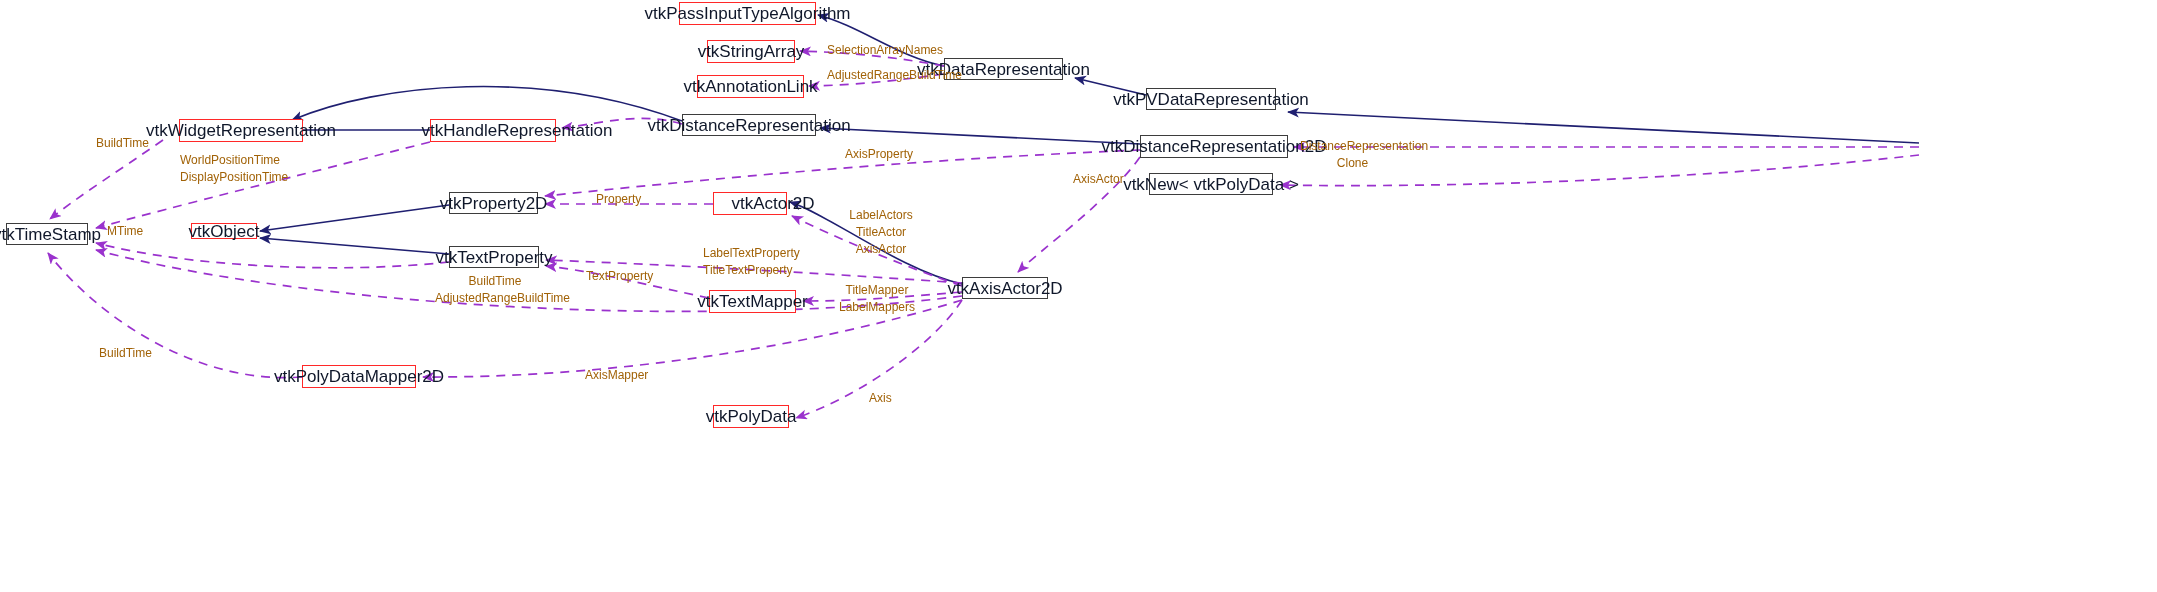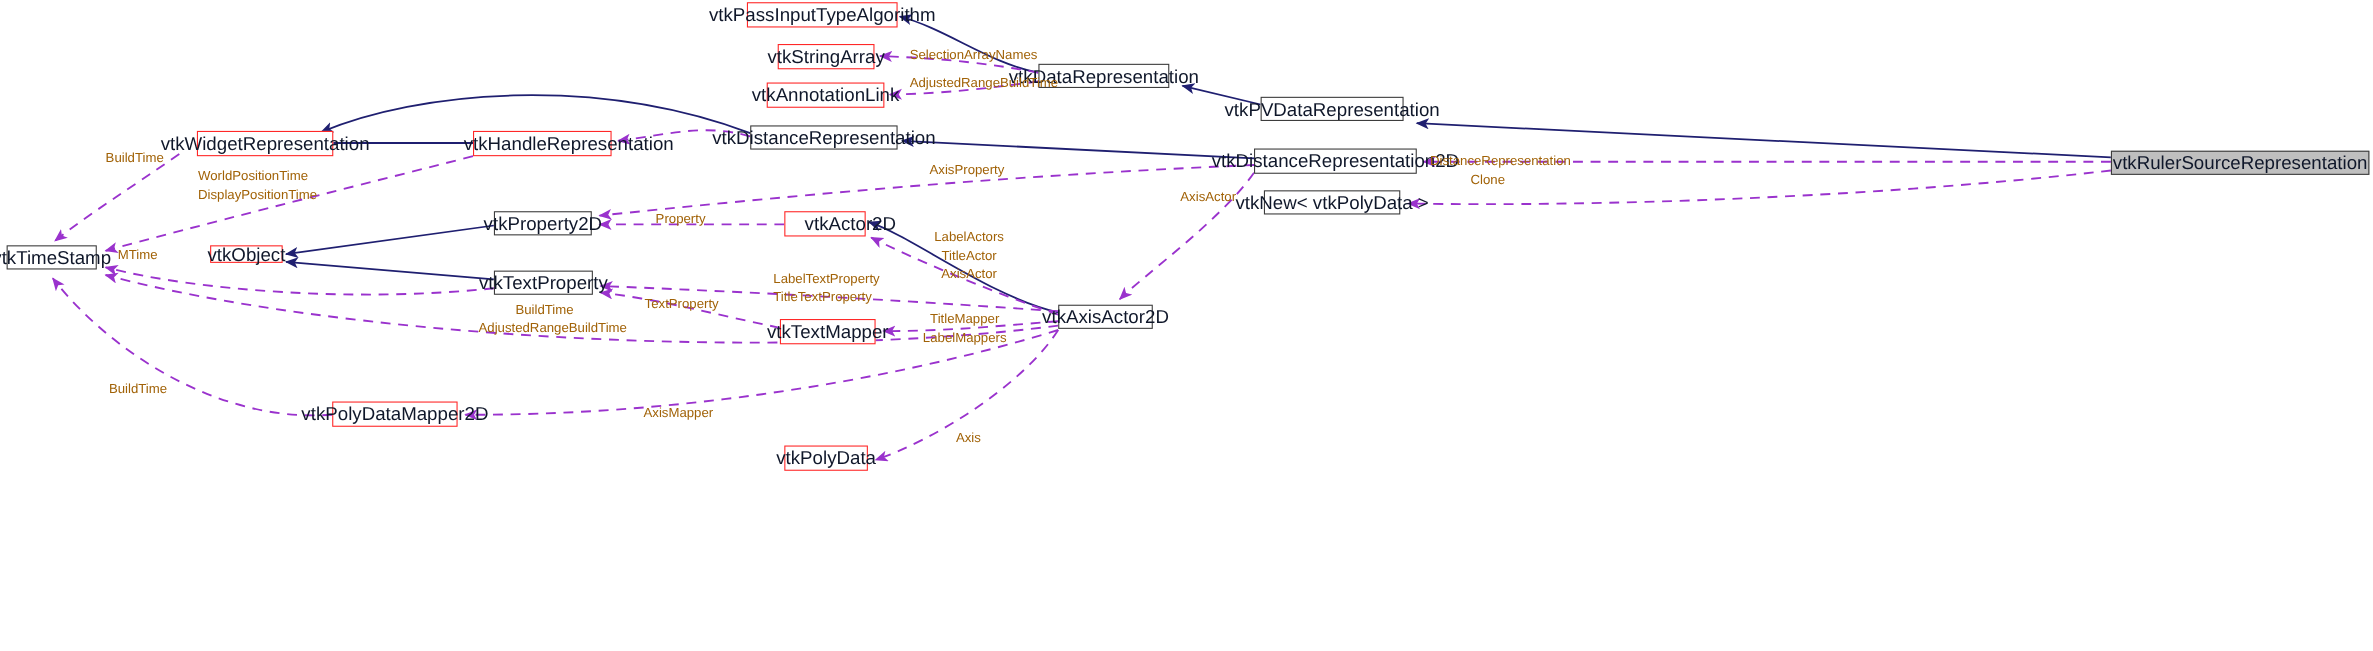--- a/index.html
+++ b/index.html
@@ -113,23 +113,20 @@
     </div>
   <div class="node red" style="left:430px;top:119px;width:126px;height:23px;padding-left:48px;">
       <span>vtkHandleRepresentation</span>
     </div>
   <div class="node plain" style="left:682px;top:114px;width:134px;height:22px;">
       <span>vtkDistanceRepresentation</span>
     </div>
   <div class="node plain" style="left:1140px;top:135px;width:148px;height:23px;">
       <span>vtkDistanceRepresentation2D</span>
     </div>
-  <div class="node current" style="left:1919px;top:137px;width:235px;height:22px;">
-      <span>vtkRulerSourceRepresentation</span>
-    </div>
   <div class="node plain" style="left:1149px;top:173px;width:124px;height:22px;">
       <span>vtkNew&lt; vtkPolyData &gt;</span>
     </div>
   <div class="node plain" style="left:449px;top:192px;width:89px;height:22px;">
       <span>vtkProperty2D</span>
     </div>
   <div class="node red" style="left:713px;top:192px;width:74px;height:23px;padding-left:46px;">
       <span>vtkActor2D</span>
     </div>
   <div class="node plain" style="left:6px;top:223px;width:82px;height:22px;">

